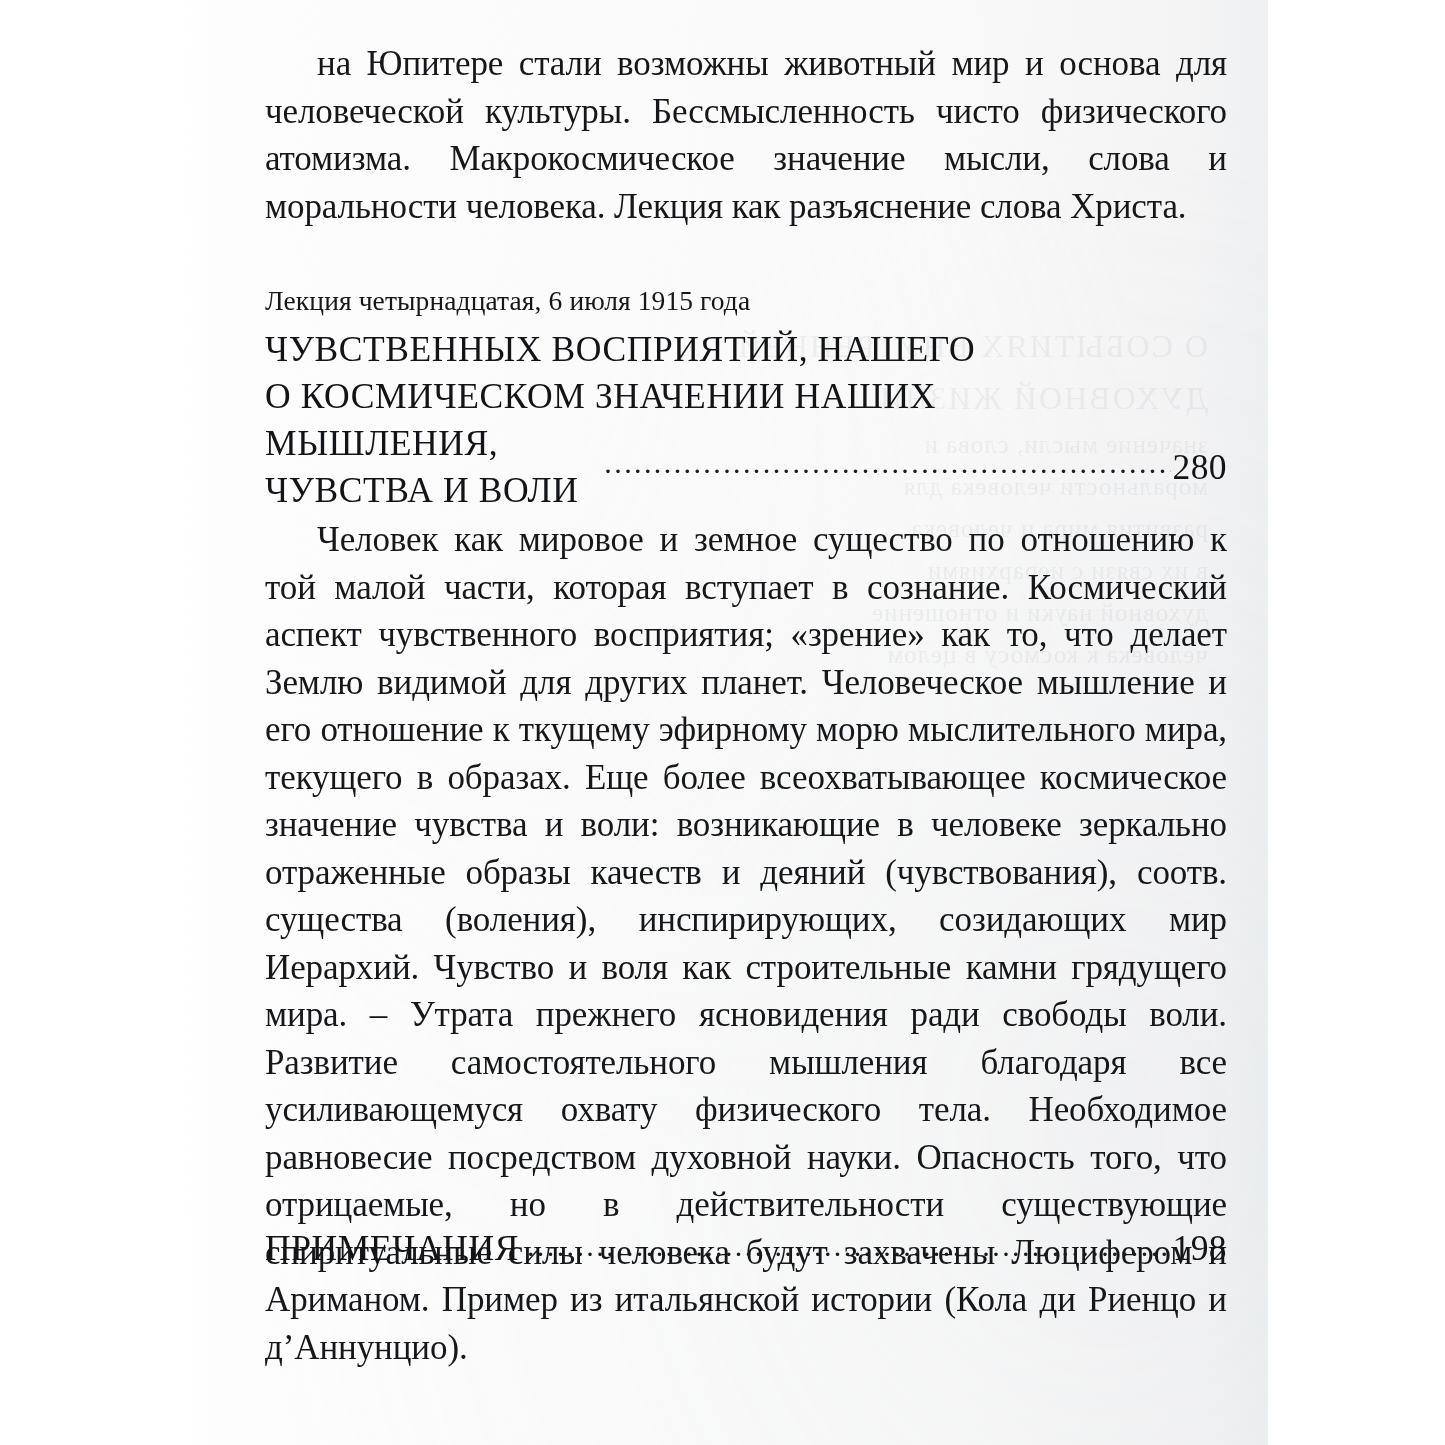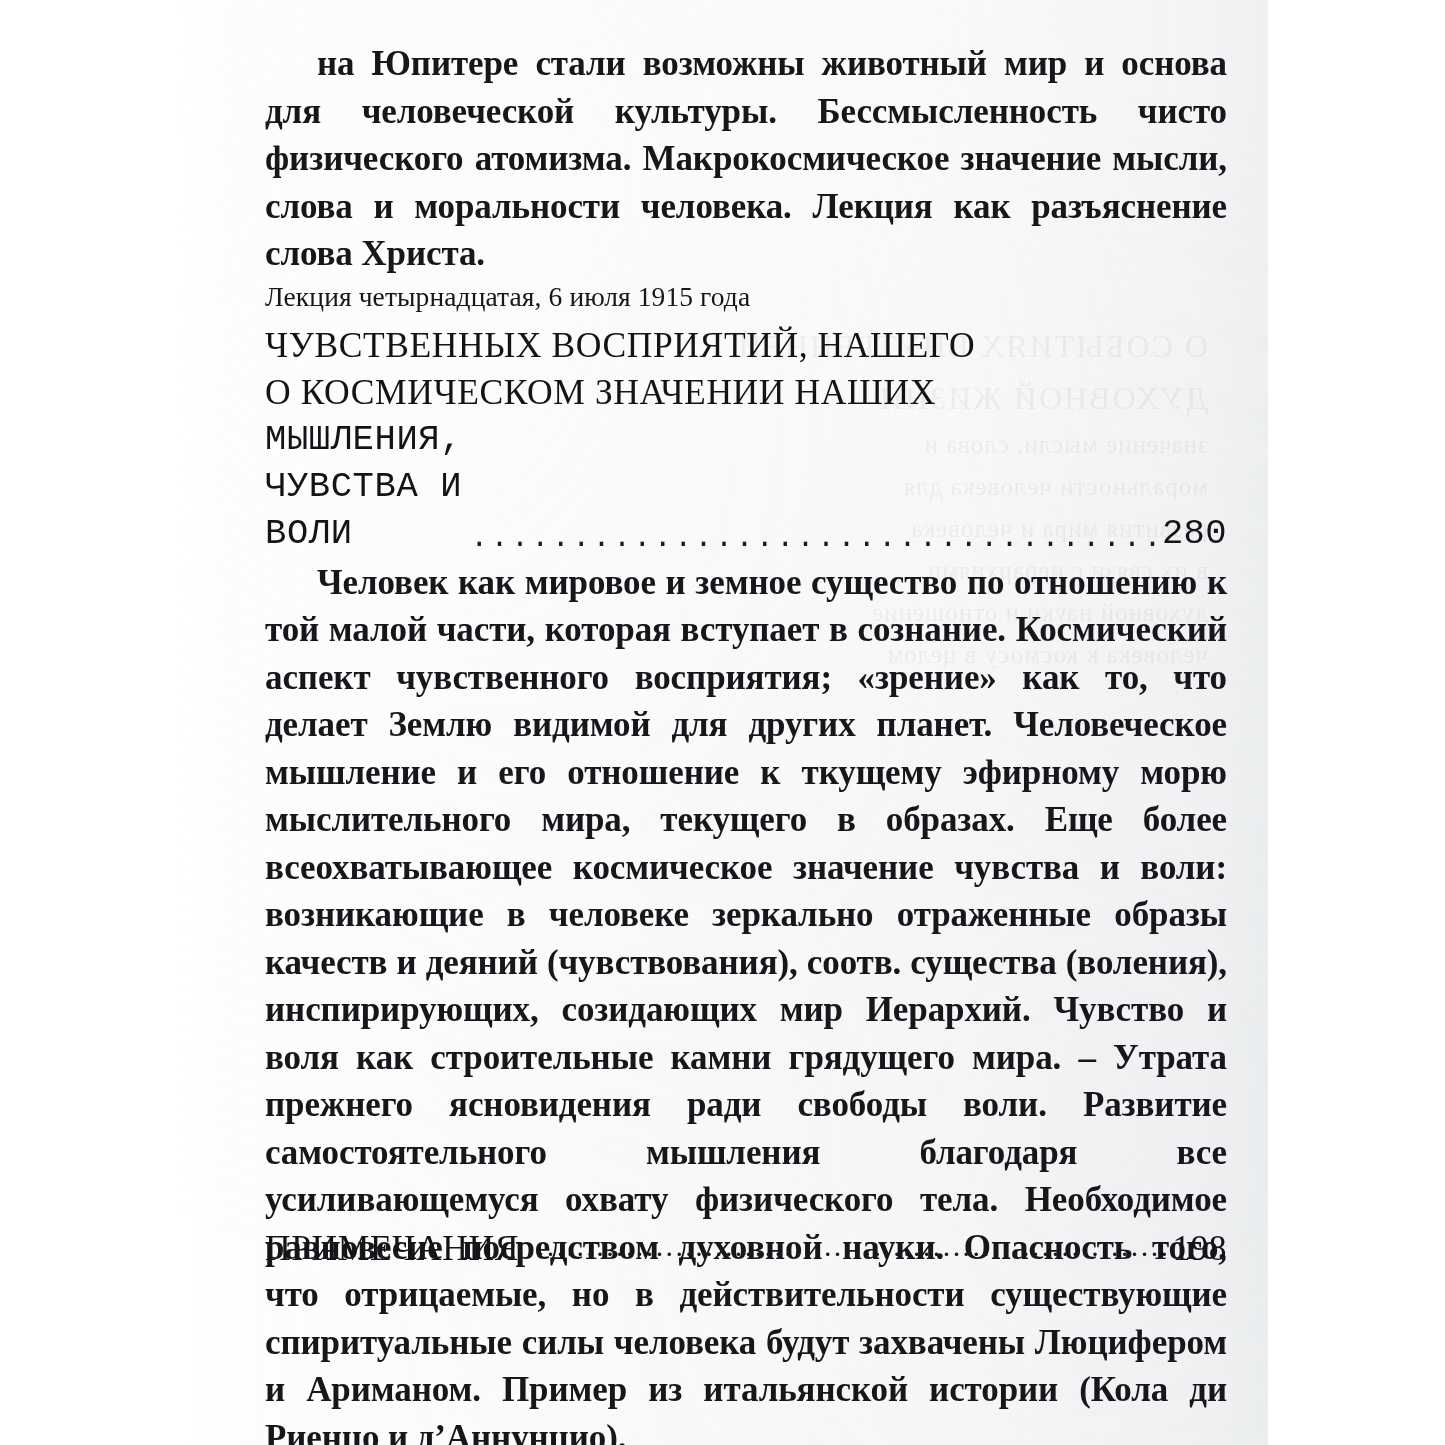--- a/index.html
+++ b/index.html
@@ -71,27 +71,27 @@
   }
 
   .body-para {
     margin: 0;
     color: #15171a;
     font-size: 35px;
     line-height: 47.5px;
     text-align: justify;
     text-justify: inter-word;
     text-indent: 52px;
-    font-weight: 700;
+    font-weight: 400;
     letter-spacing: -0.1px;
   }
 
   .para-top { padding-top: 40px; }
 
-  .toc-entry { }
+  .toc-entry { margin-top: 52px; }
 
   .lecture-line {
     margin: 0;
     color: #15171a;
     font-size: 27.5px;
     line-height: 38px;
     letter-spacing: 0.1px;
     white-space: nowrap;
   }
 
@@ -100,23 +100,22 @@
     padding-top: 6px;
     color: #121417;
     font-size: 35.5px;
     line-height: 47px;
     letter-spacing: 0.6px;
     font-weight: 400;
   }
   .entry-title .title-line { display: block; }
   .entry-title .title-line.with-leader {
     display: flex;
-    align-items: flex-end;
+    align-items: center;
     width: 100%;
-    font-family: Liberation Mono, monospace;
   }
 
   .leader {
     flex: 1 1 auto;
     overflow: hidden;
     white-space: nowrap;
     margin: 0 2px 0 8px;
     color: #1a1c1f;
     font-size: 30px;
     letter-spacing: 2.4px;

